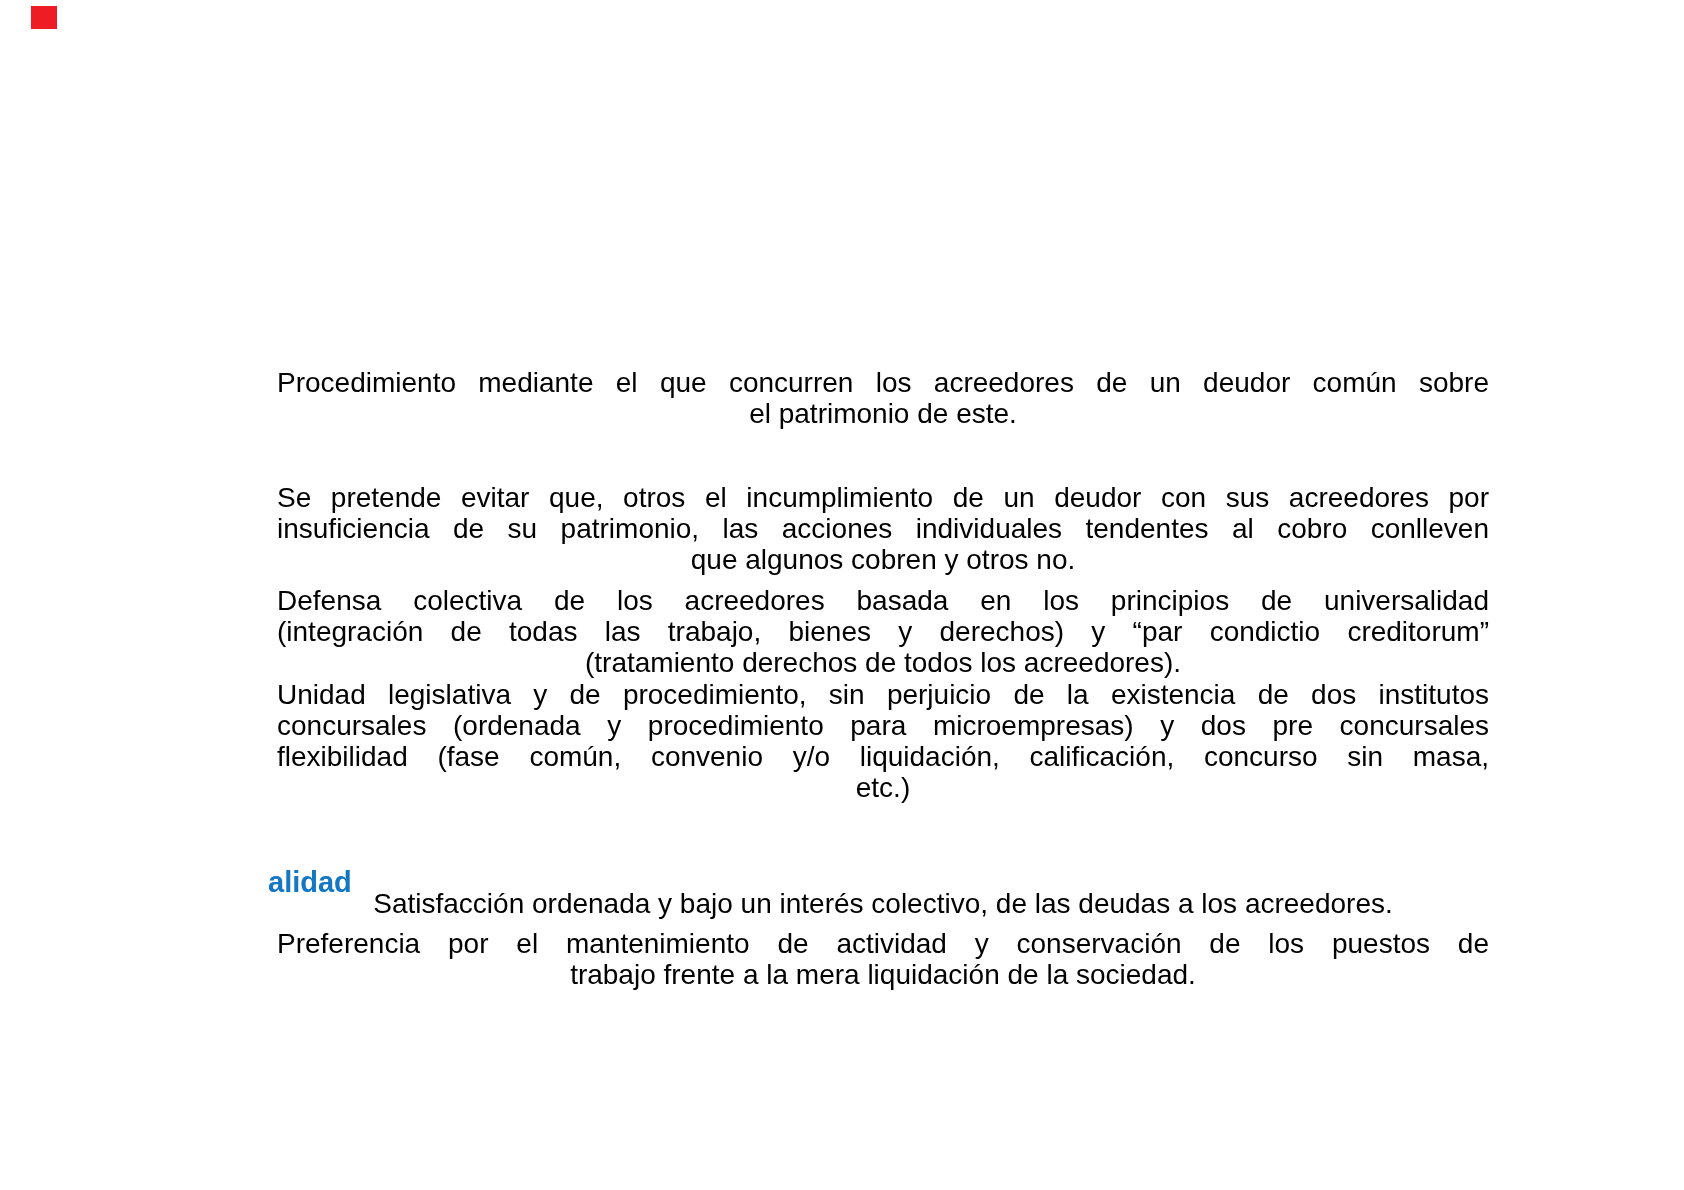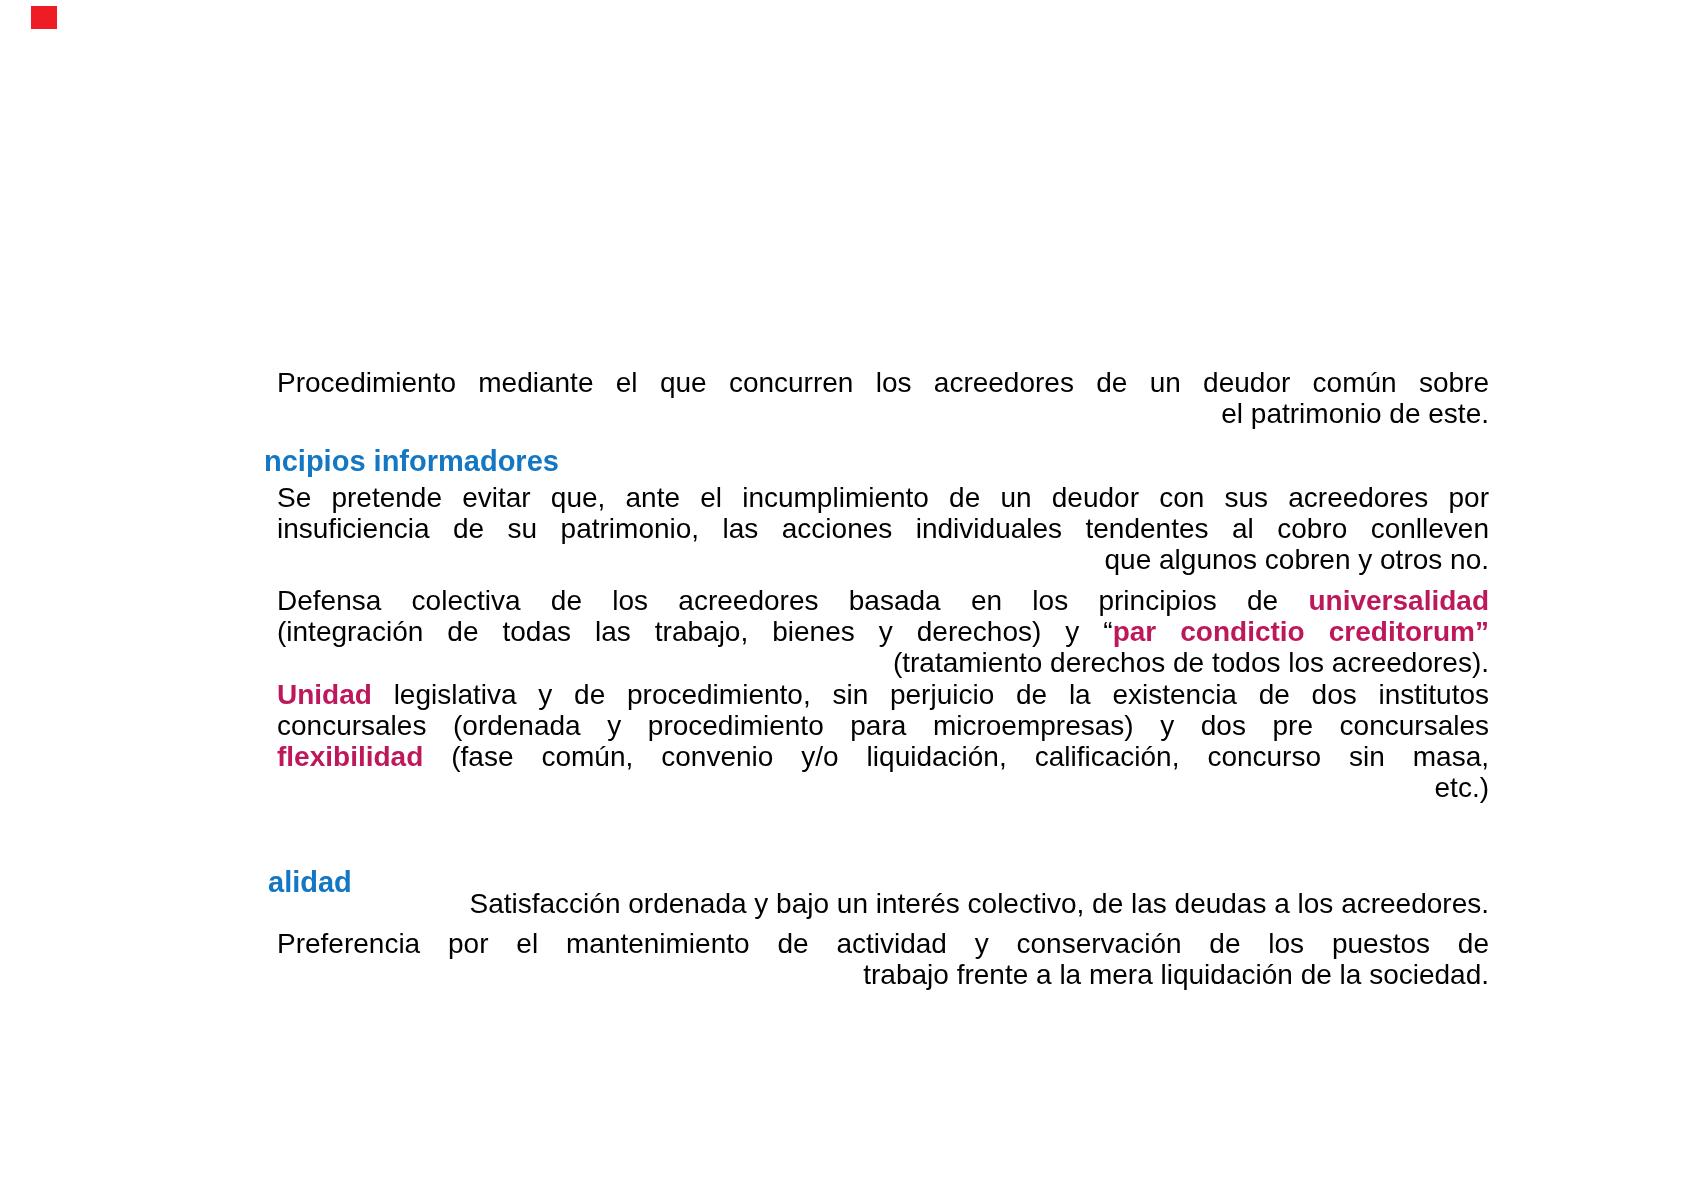--- a/index.html
+++ b/index.html
@@ -8,23 +8,23 @@
   #page{position:relative;width:1684px;height:1020px;background:#ffffff;}
 
   .corner-mark{position:absolute;left:31px;top:6px;width:26px;height:23px;}
 
   .para{position:absolute;left:277px;width:1212px;color:#000000;
         font-size:28px;line-height:31px;font-weight:normal;}
   .heading{position:absolute;color:#1477C4;font-size:29px;line-height:32px;font-weight:bold;}
 
   .line{white-space:normal;}
   .line.just{text-align:justify;text-align-last:justify;text-justify:inter-word;}
-  .line.left{text-align:right;}
+  .line.left{text-align:center;}
 
-  .seg-green{color:#be185d;font-weight:bold;}
+  .seg-green{color:#000000;font-weight:normal;}
   .seg-under{}
 
   #p1{top:367px;}
   #h1{top:445px;left:264px;}
   #p2{top:482px;}
   #p3{top:585px;}
   #p4{top:679px;}
   #h2{top:850px;left:268px;margin-top:16px;}
   #p5{top:888px;}
   #p6{top:928px;}
@@ -34,24 +34,23 @@
 
 <div id="page">
 
   <div class="corner-mark" style="background:#EE1C25"></div>
 
   <div id="p1" class="para">
       <div class="line just"><span>Procedimiento mediante el que concurren los acreedores de un deudor común sobre</span></div>
       <div class="line left"><span>el patrimonio de este.</span></div>
     </div>
 
-  <div id="h1" class="heading">ncipios informadores</div>
 
   <div id="p2" class="para">
-      <div class="line just"><span>Se pretende evitar que, ante el incumplimiento de un deudor con sus acreedores por</span></div>
+      <div class="line just"><span>Se pretende evitar que, otros el incumplimiento de un deudor con sus acreedores por</span></div>
       <div class="line just"><span>insuficiencia de su patrimonio, las acciones individuales tendentes al cobro conlleven</span></div>
       <div class="line left"><span>que algunos cobren y otros no.</span></div>
     </div>
 
   <div id="p3" class="para">
       <div class="line just"><span>Defensa colectiva de los acreedores basada en los principios de </span><span class="seg-green">universalidad</span></div>
       <div class="line just"><span>(integración de todas las trabajo, bienes y derechos) y “</span><span class="seg-green">par condictio creditorum”</span></div>
       <div class="line left"><span>(tratamiento derechos de todos los acreedores).</span></div>
     </div>
 

